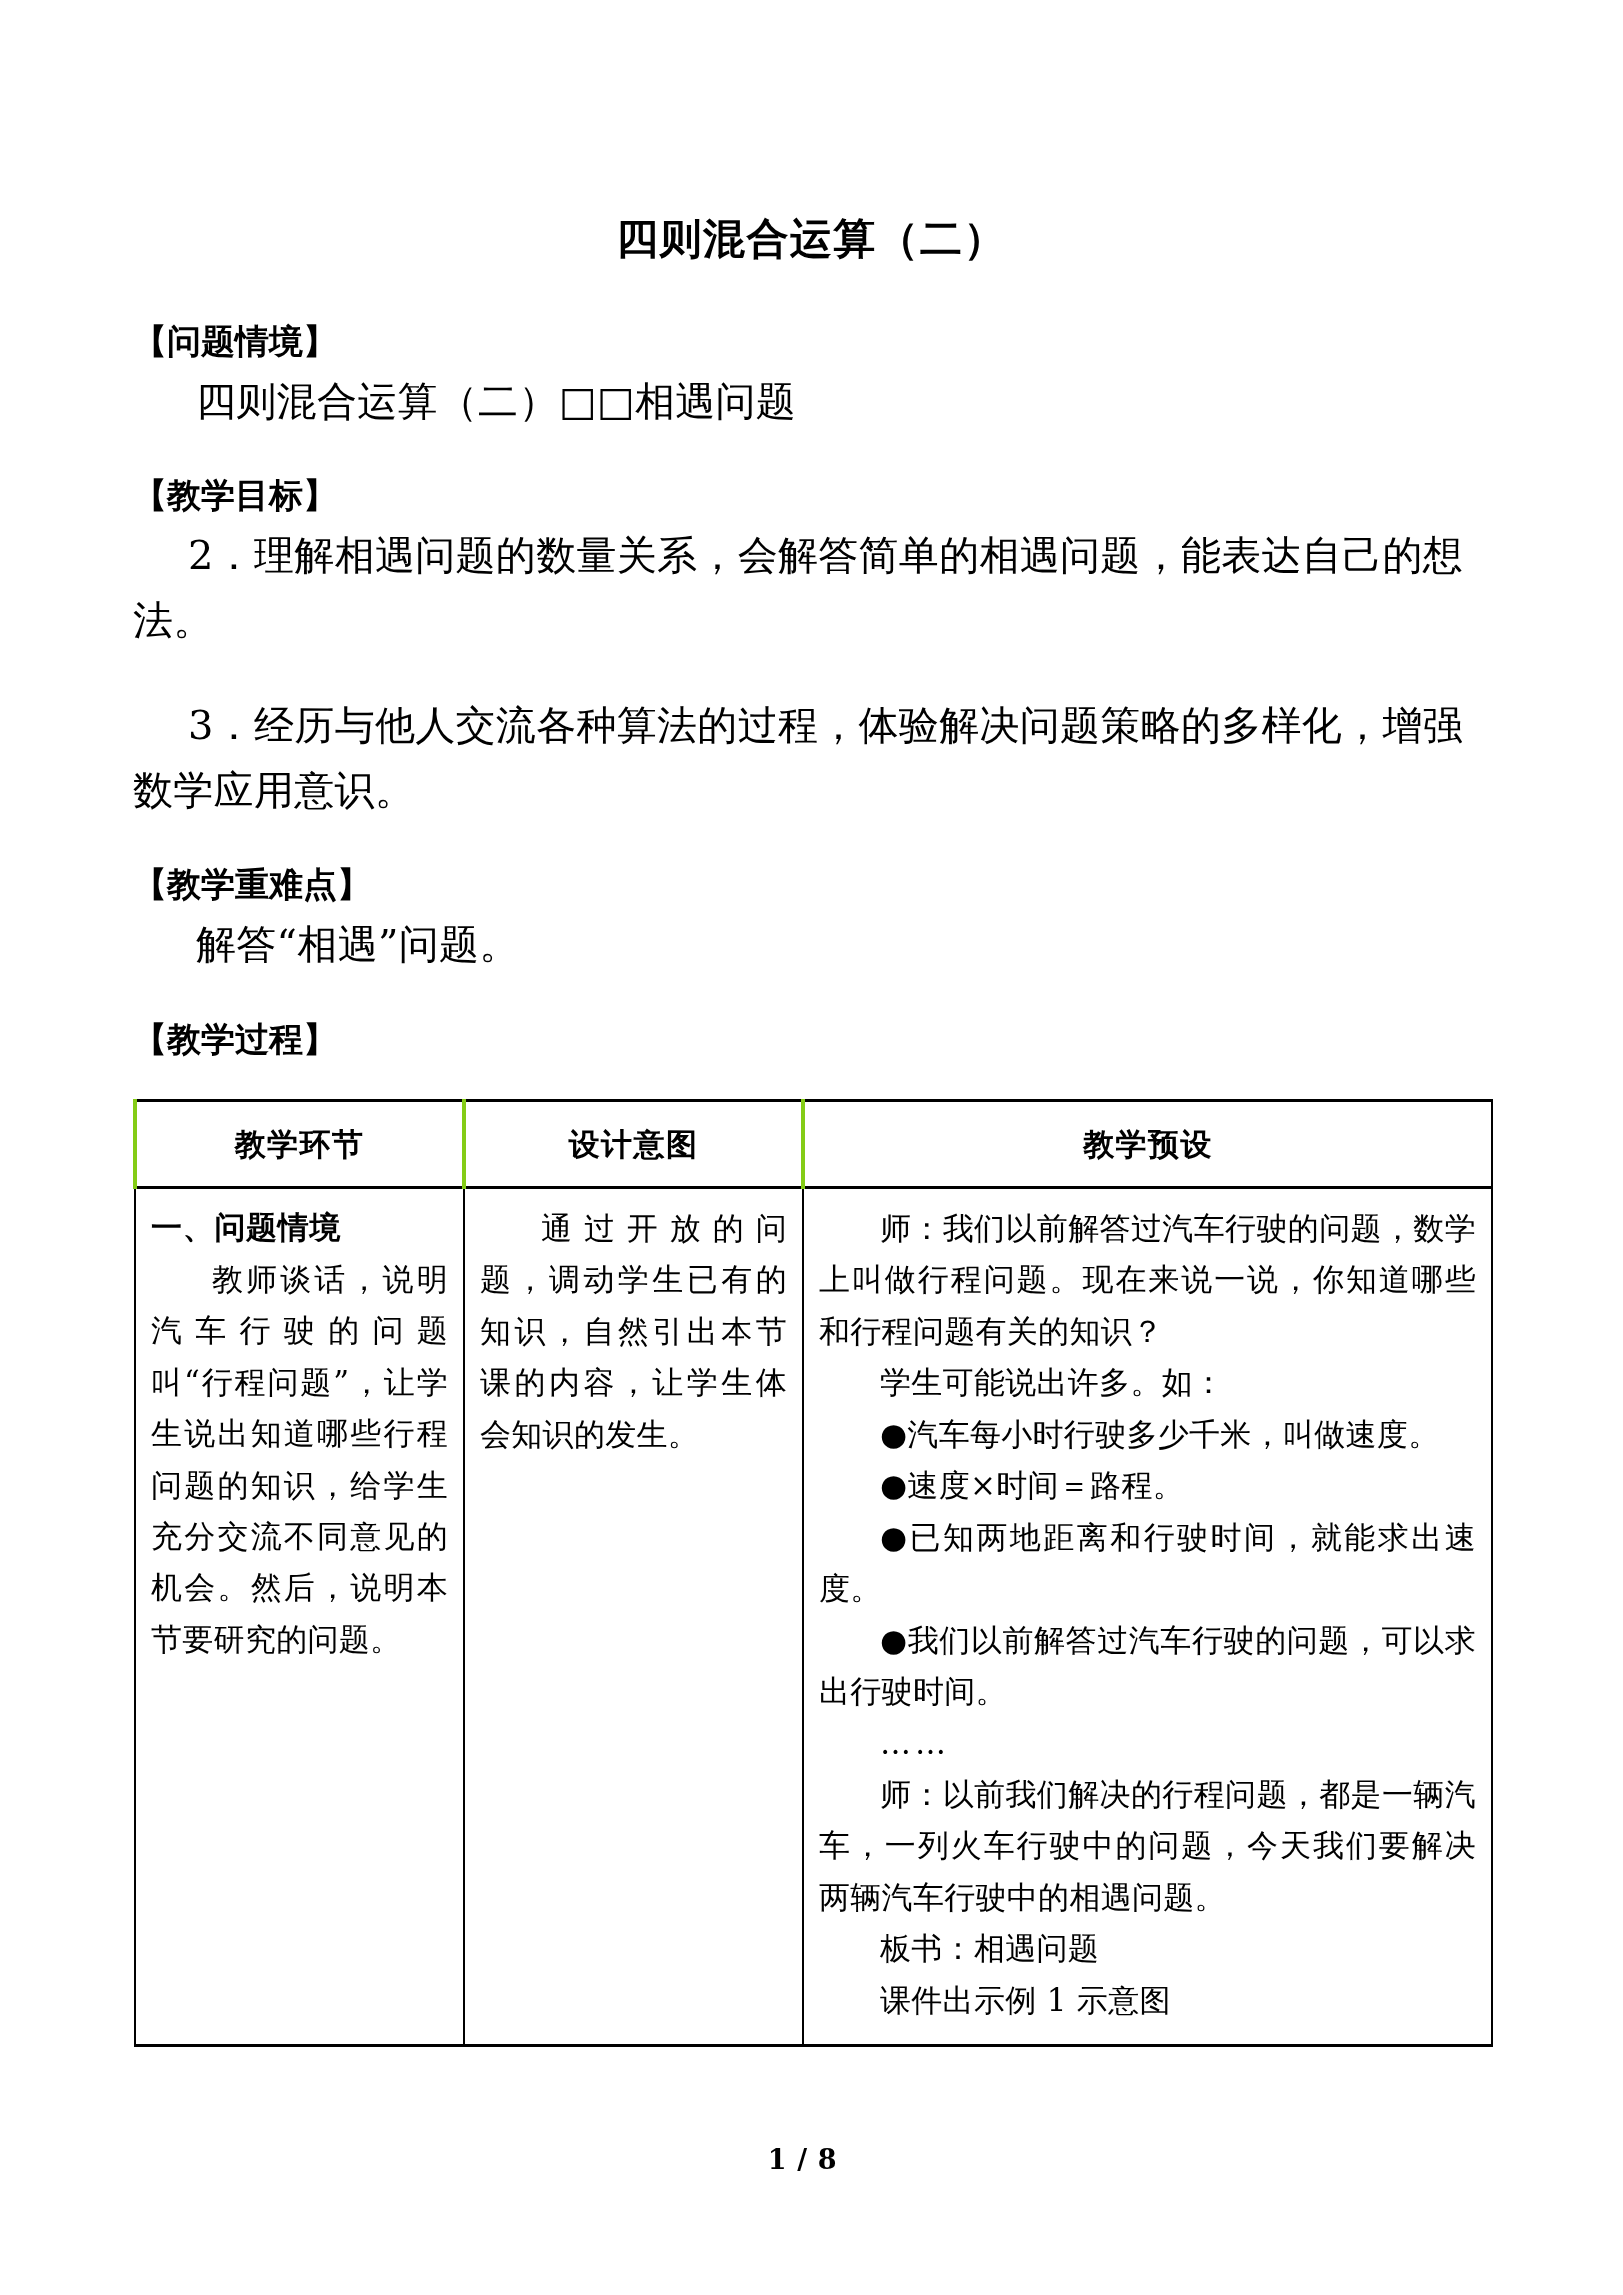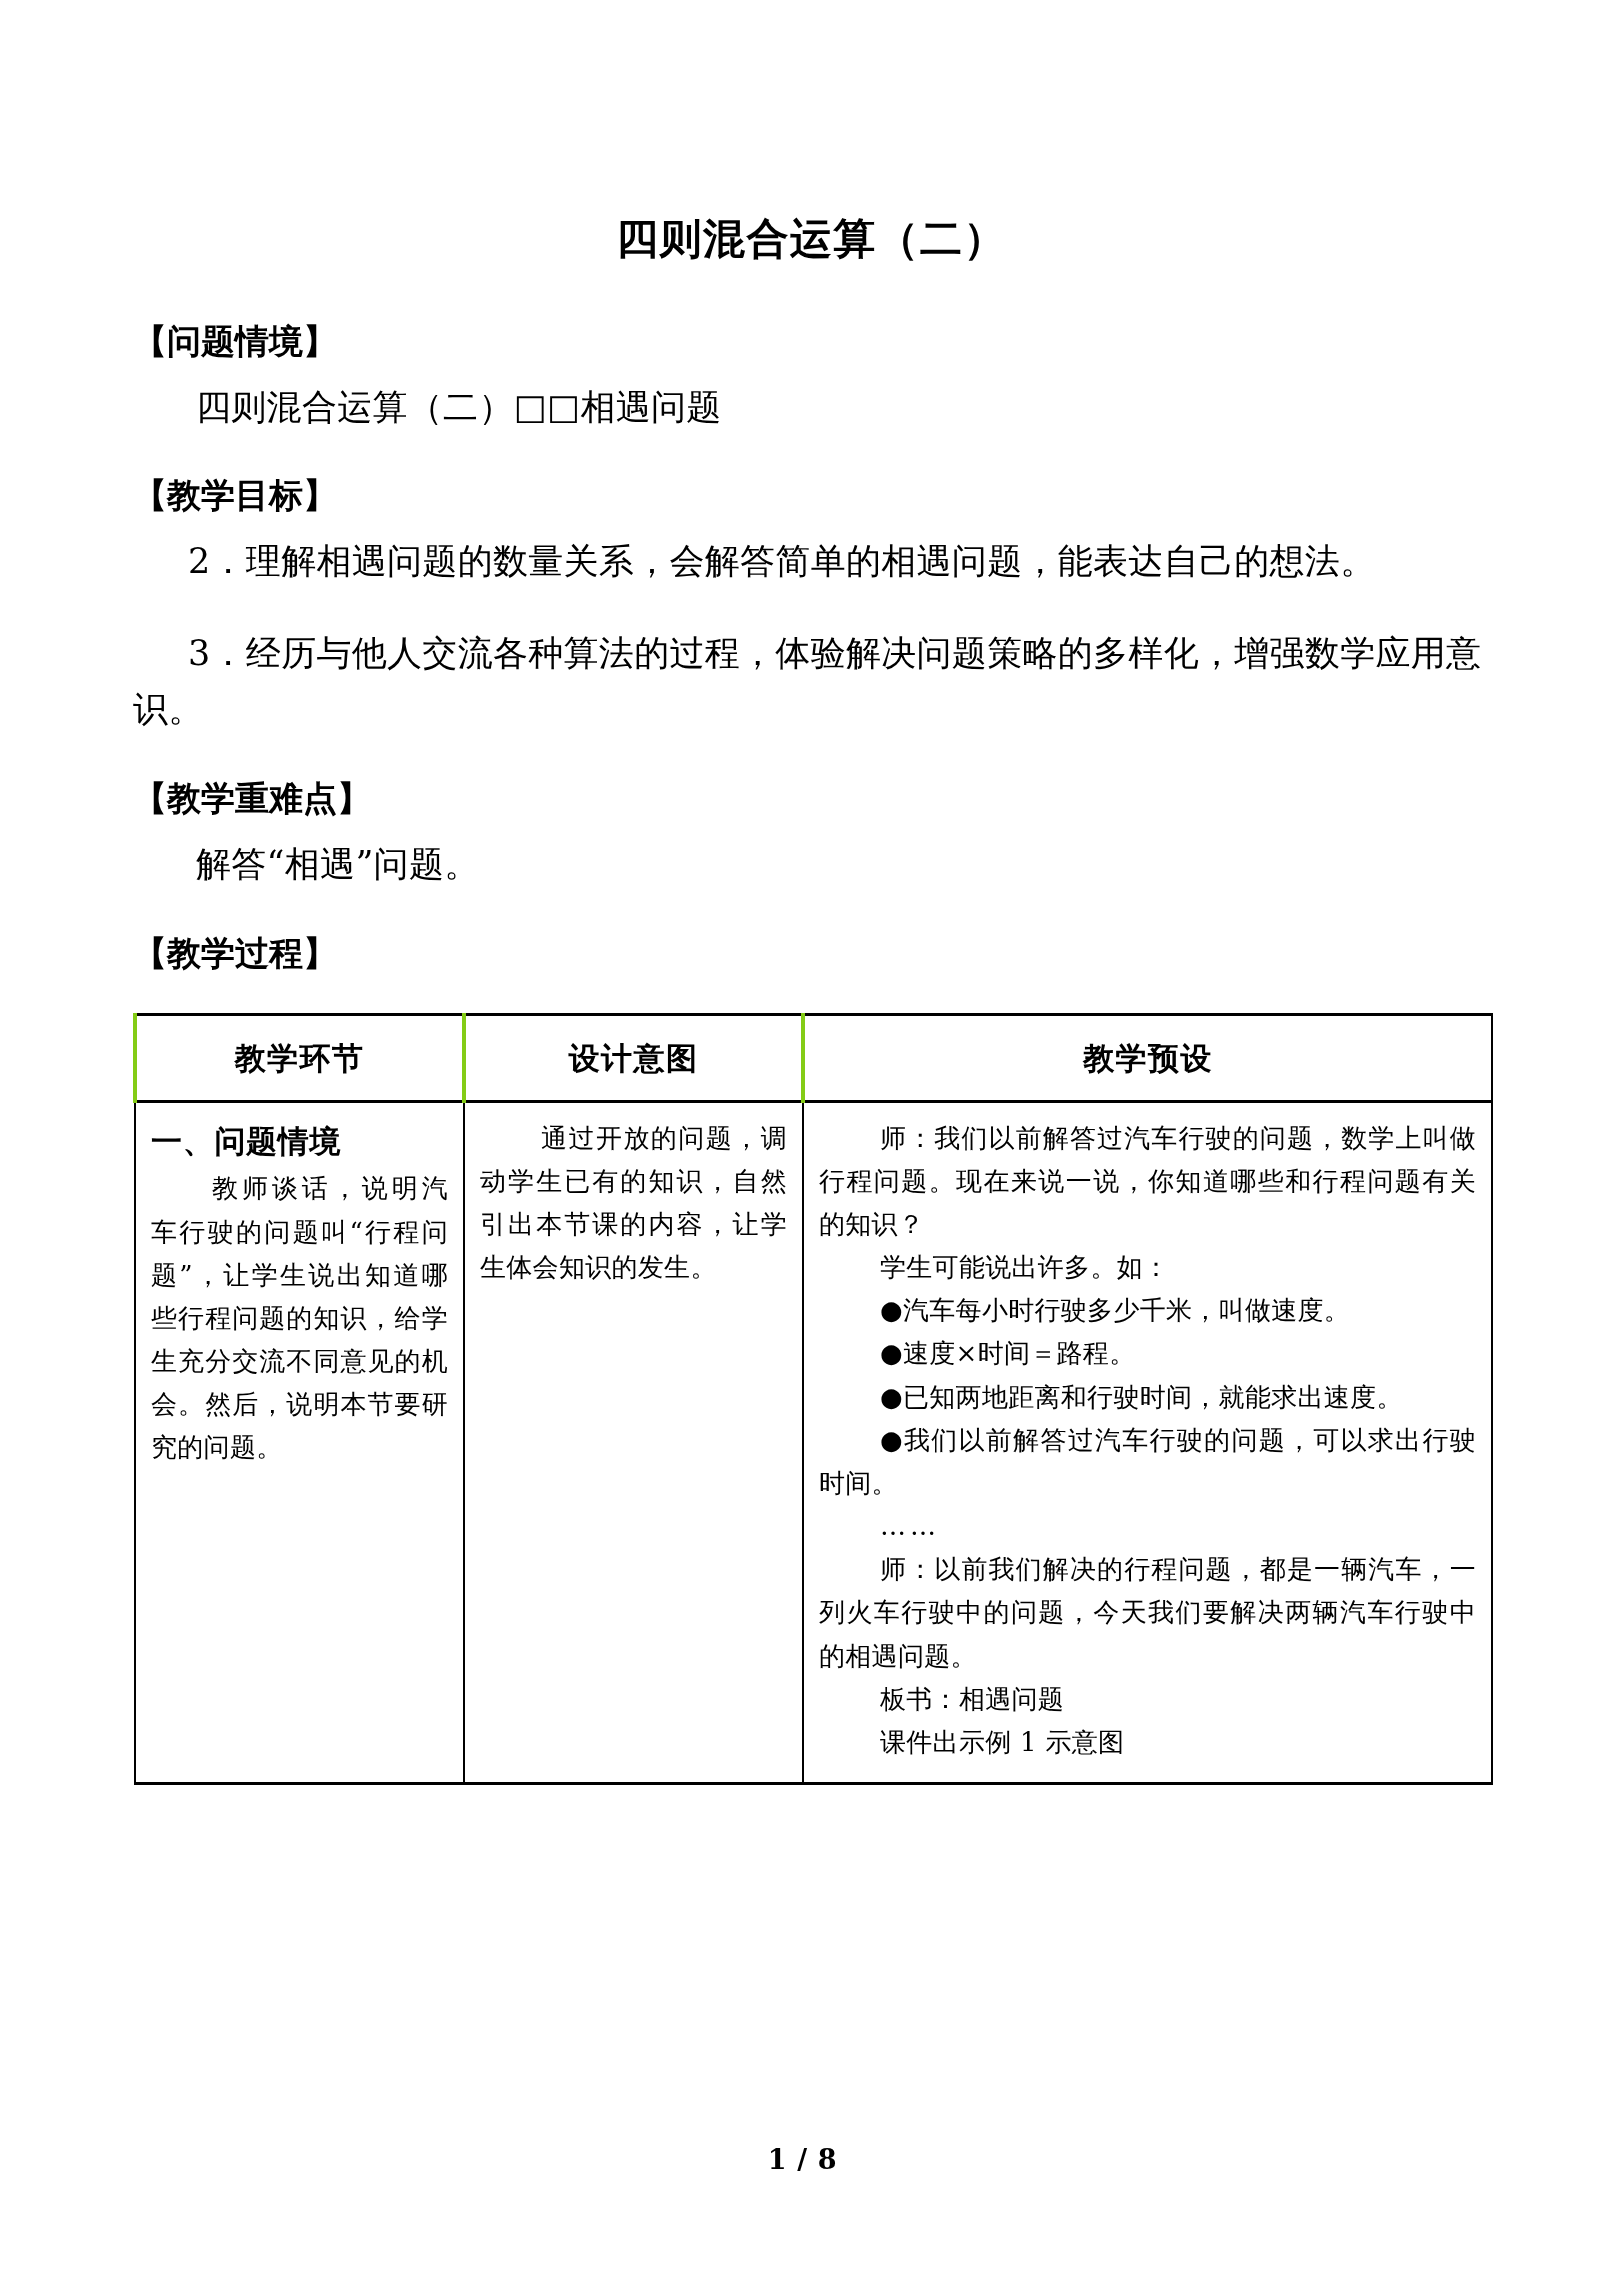--- a/index.html
+++ b/index.html
@@ -39,24 +39,24 @@
     font-size: 34px;
     font-weight: bold;
     line-height: 1.32;
     margin-top: 53px;
     letter-spacing: 0px;
   }
   .section-heading.tight { margin-top: 38px; }
 
   
   .body-para {
-    font-size: 35px;
+    font-size: 40px;
     line-height: 1.62;
     text-indent: 63px;
-    margin-top: 15px;
+    margin-top: 5px;
     letter-spacing: 0.3px;
   }
   .body-para.numbered { text-indent: 55px; }
 
   
   .process-table {
     width: 1357px;
     margin-top: 37px;
     border-collapse: collapse;
     table-layout: fixed;
@@ -87,21 +87,21 @@
     padding: 13.6px 15px 17.7px 15px;
   }
   .cell-heading {
     font-size: 31px;
     font-weight: bold;
     line-height: 1.55;
     letter-spacing: 0.7px;
     margin: 0 0 2.7px 0;
   }
   .cell-para {
-    font-size: 26px;
+    font-size: 31px;
     line-height: 1.66;
     text-indent: 61px;
     margin: 0;
     letter-spacing: 0.3px;
     text-align: justify;
     text-justify: inter-character;
   }
   .cell-para.bullet { text-indent: 61px; }
   .cell-para.ellipsis {
     text-indent: 61px;

